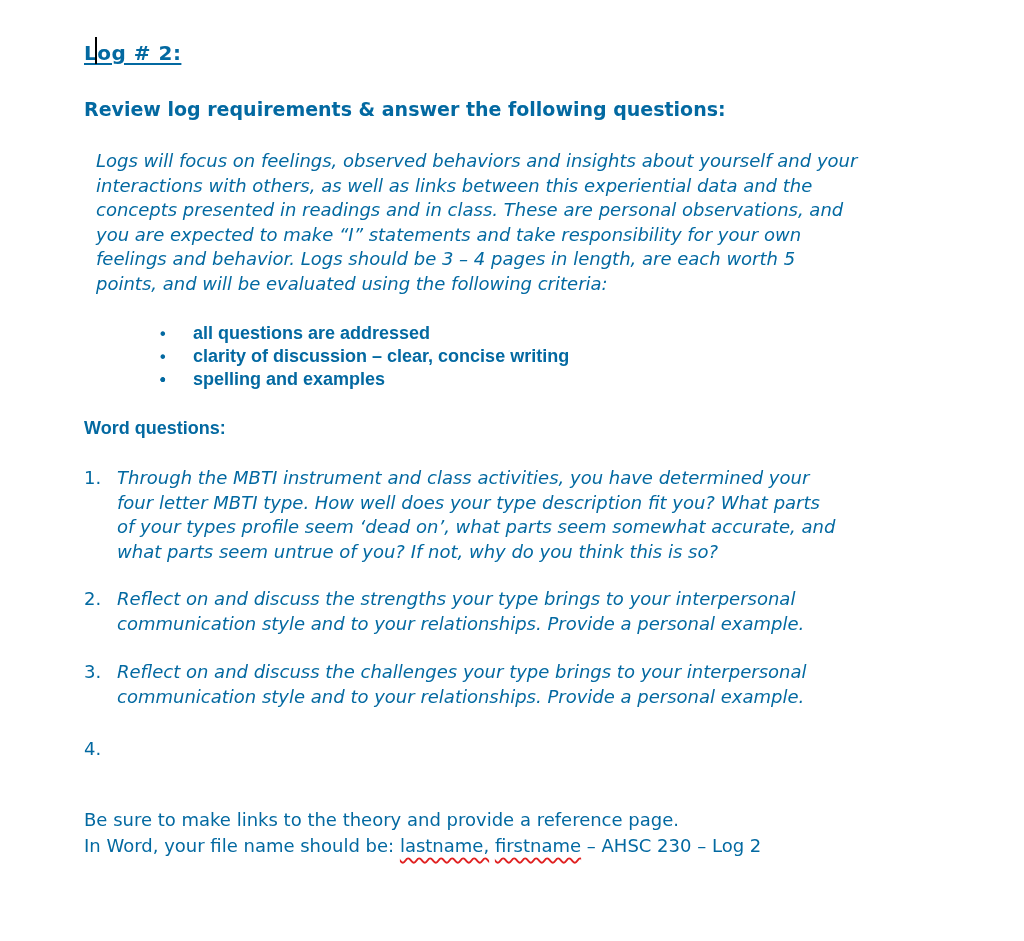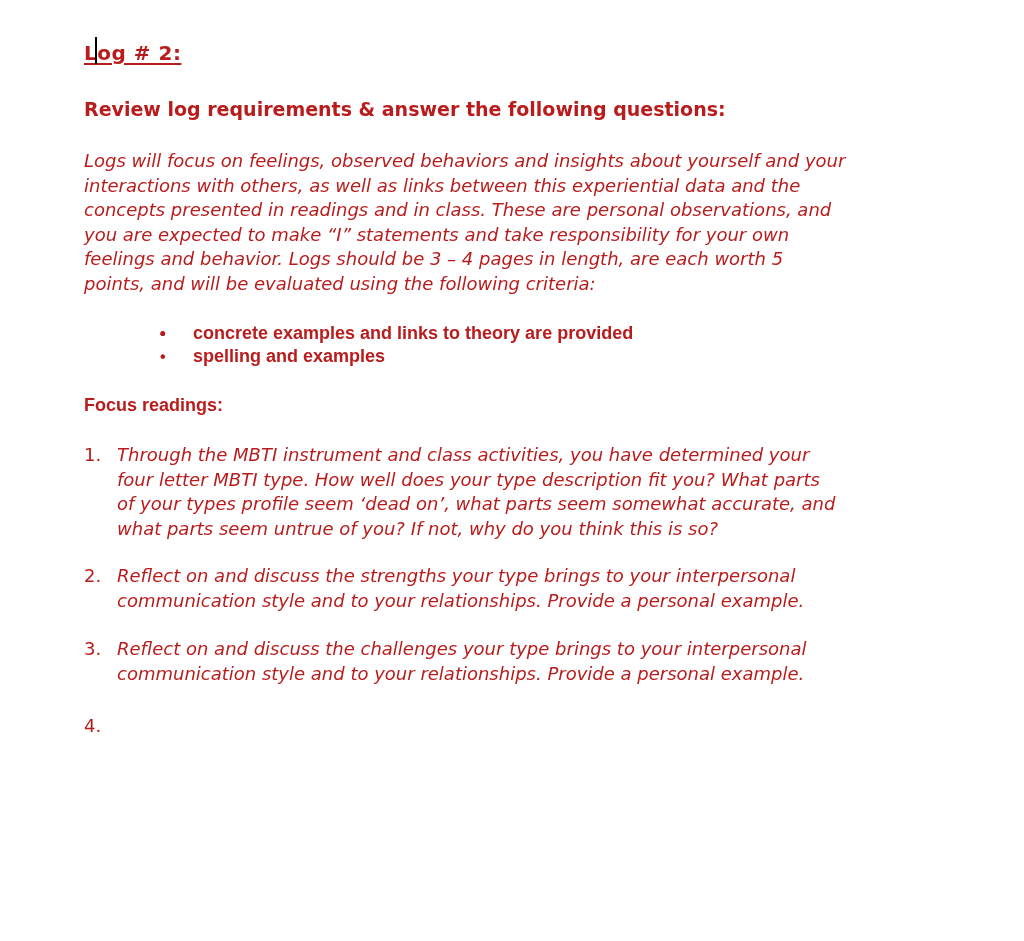--- a/index.html
+++ b/index.html
@@ -10,21 +10,21 @@
     width: 1024px;
     height: 941px;
     overflow: hidden;
   }
   .page {
     position: relative;
     box-sizing: border-box;
     width: 1024px;
     height: 941px;
     padding: 40px 20px 0 84px;
-    color: #b91c1c;
+    color: #0369a1;
     background: #ffffff;
   }
   .doc-title {
     display: inline-block;
     position: relative;
     margin: 0;
     font: bold 20px/26px "DejaVu Sans", sans-serif;
     letter-spacing: 0.5px;
     text-decoration: underline;
     text-decoration-thickness: 2px;
@@ -36,21 +36,21 @@
     top: -3px;
     width: 2px;
     height: 27px;
     background: #000000;
   }
   .section-heading {
     margin: 31px 0 0 0;
     font: bold 19px/25px "DejaVu Sans", sans-serif;
   }
   .intro {
-    margin: 27px 0 0 0;
+    margin: 27px 0 0 12px;
     font: italic 18px/24.5px "DejaVu Sans", sans-serif;
     white-space: pre-line;
   }
   ul.criteria {
     margin: 26px 0 0 0;
     padding: 0;
     list-style: none;
   }
   ul.criteria li {
     position: relative;
@@ -104,38 +104,39 @@
   <p class="intro">Logs will focus on feelings, observed behaviors and insights about yourself and your
 interactions with others, as well as links between this experiential data and the
 concepts presented in readings and in class. These are personal observations, and
 you are expected to make “I” statements and take responsibility for your own
 feelings and behavior. Logs should be 3 – 4 pages in length, are each worth 5
 points, and will be evaluated using the following criteria:</p>
 
   <ul class="criteria">
     <li>
       <span class="bullet">•</span>
+      <span>all questions are addressed</span>
+    </li>
+    <li>
+      <span class="bullet">•</span>
+      <span>clarity of discussion – clear, concise writing</span>
     </li>
     <li>
       <span class="bullet">•</span>
     </li>
     <li>
       <span class="bullet">•</span>
     </li>
     <li>
       <span class="bullet">•</span>
-      <span>concrete examples and links to theory are provided</span>
-    </li>
-    <li>
-      <span class="bullet">•</span>
       <span>spelling and examples</span>
     </li>
   </ul>
 
-  <p class="focus-label">Focus readings:</p>
+  <p class="focus-label">Word questions:</p>
 
   <div class="question q1">
     <span class="qnum">1.</span>
     <div class="qtext">Through the MBTI instrument and class activities, you have determined your
 four letter MBTI type. How well does your type description fit you? What parts
 of your types profile seem ‘dead on’, what parts seem somewhat accurate, and
 what parts seem untrue of you? If not, why do you think this is so?</div>
   </div>
 
   <div class="question q2">
@@ -147,14 +148,18 @@
   <div class="question q3">
     <span class="qnum">3.</span>
     <div class="qtext">Reflect on and discuss the challenges your type brings to your interpersonal
 communication style and to your relationships. Provide a personal example.</div>
   </div>
 
   <div class="question q4">
     <span class="qnum">4.</span>
   </div>
 
+  <div class="footer">
+    <div>Be sure to make links to the theory and provide a reference page.</div>
+    <div><span>In Word, your file name should be: </span><span class="misspell">lastname,</span><span> </span><span class="misspell">firstname</span><span> – AHSC 230 – Log 2</span></div>
+  </div>
 
 </div>
 
 </body></html>

